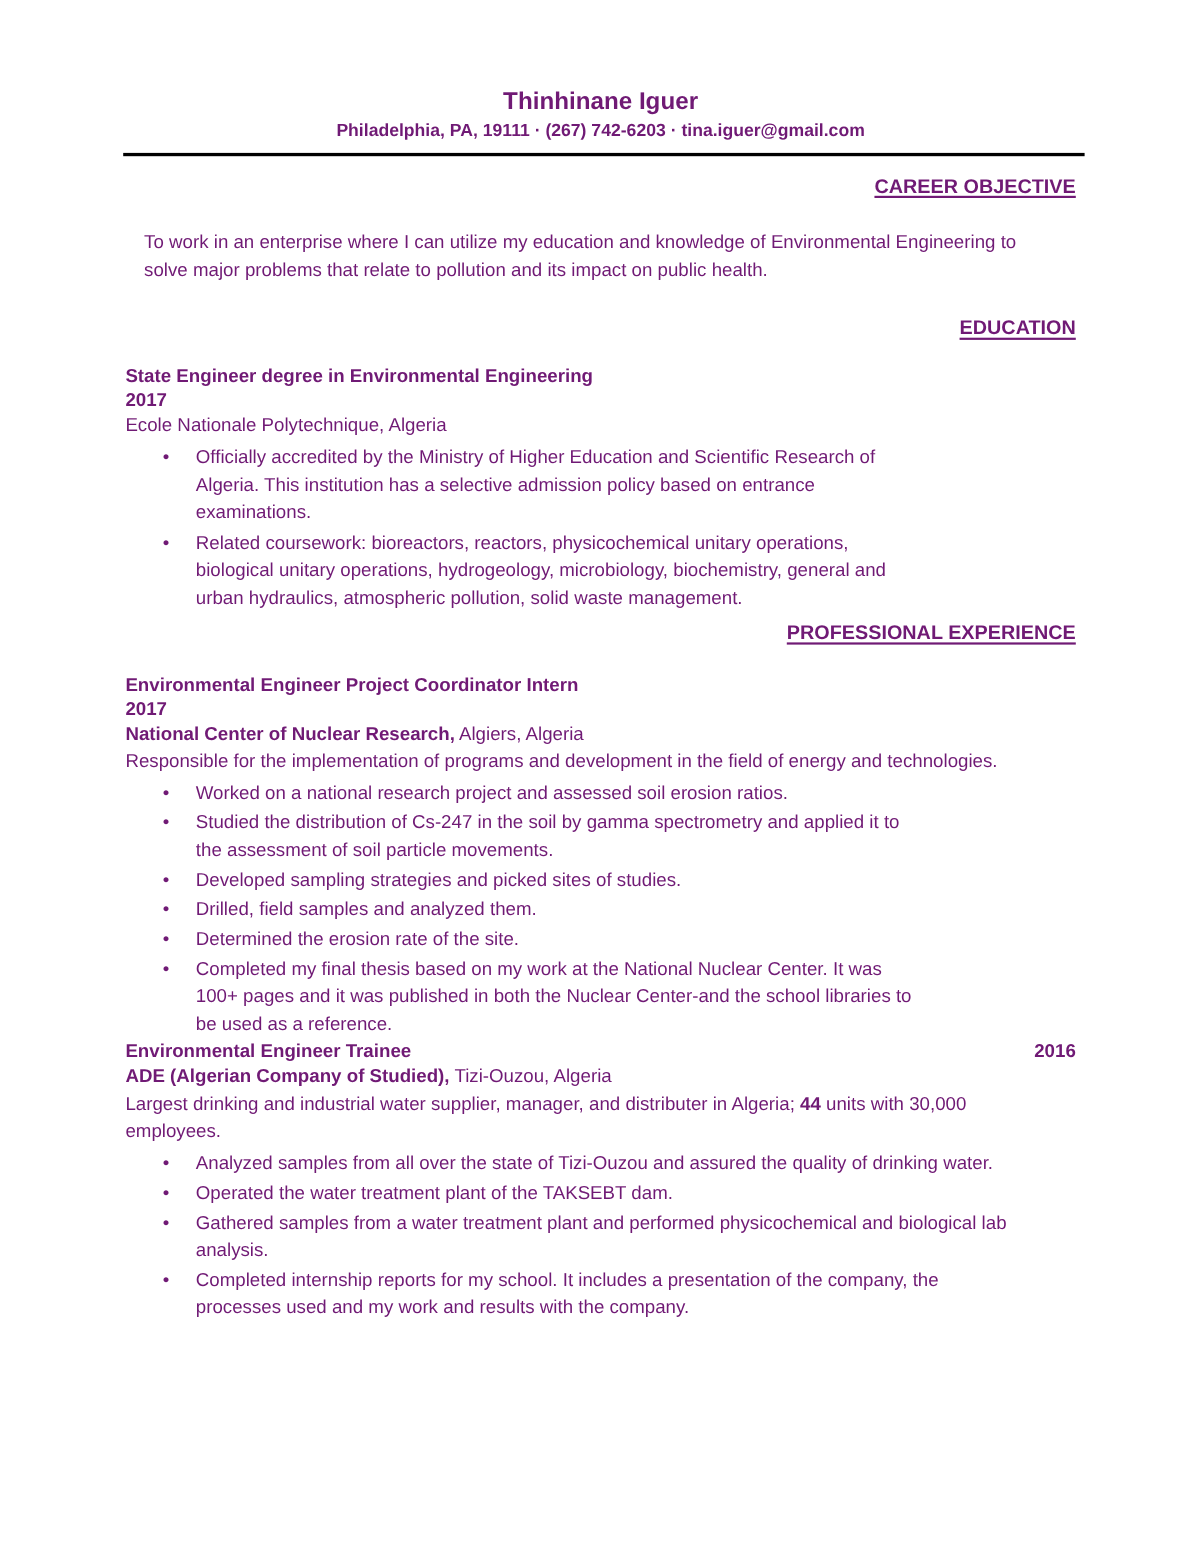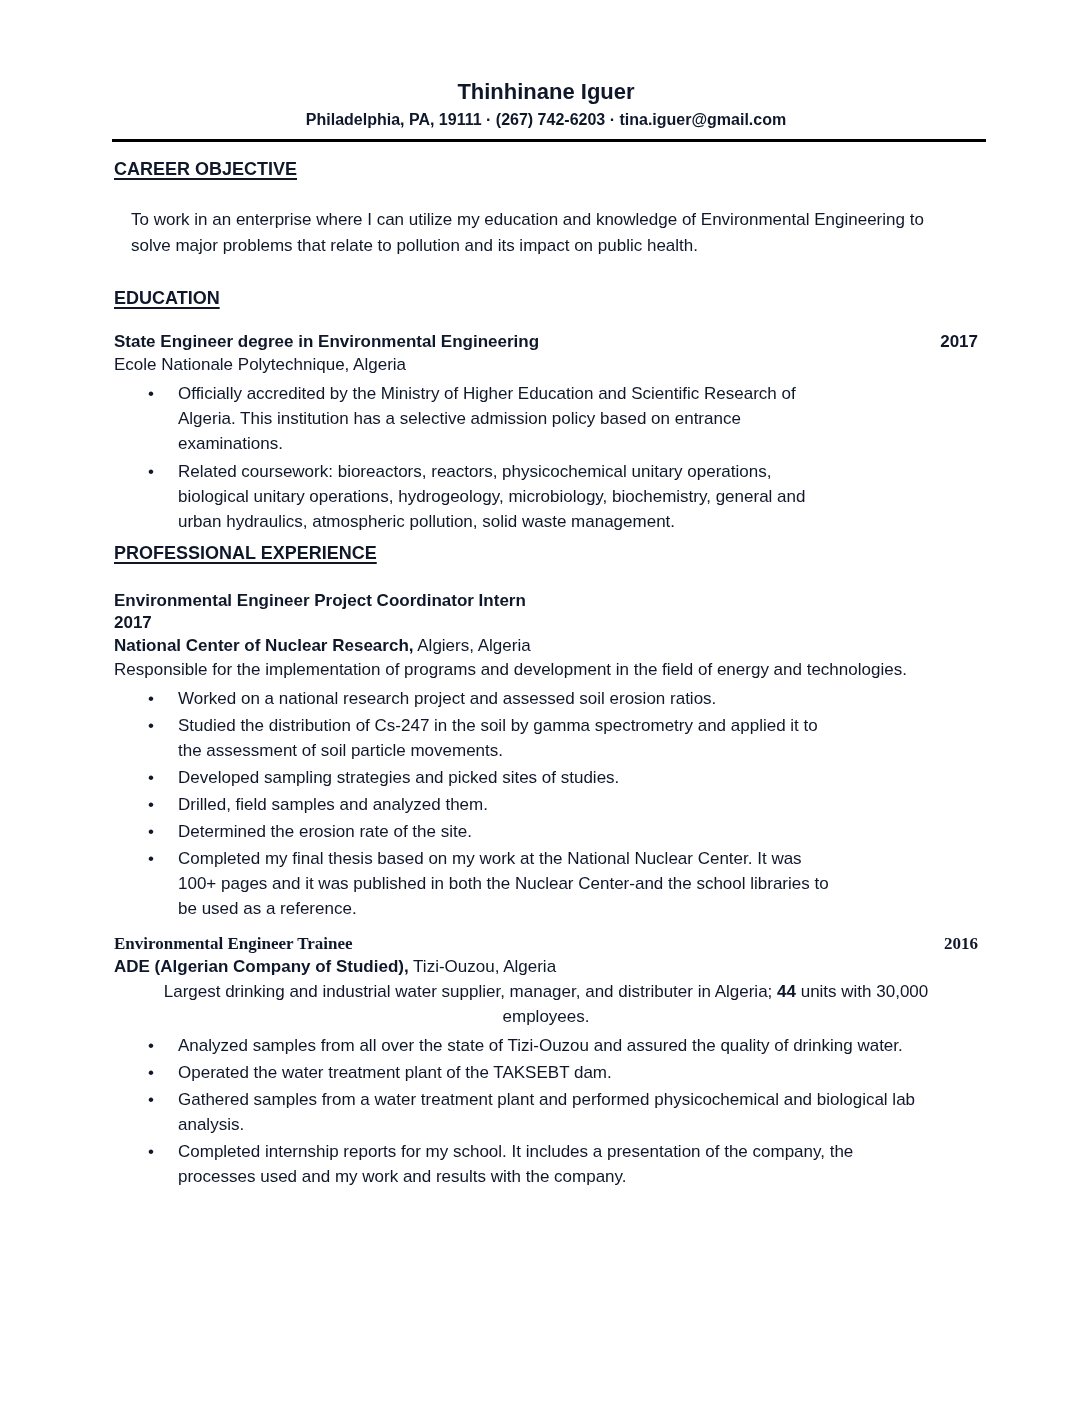--- a/index.html
+++ b/index.html
@@ -8,21 +8,21 @@
     background: #ffffff;
   }
   .page {
     position: relative;
     width: 1088px;
     height: 1408px;
     box-sizing: border-box;
     background: #ffffff;
     padding: 80px 110px 0 114px;
     font-family: "Liberation Sans", sans-serif;
-    color: #0f172a;
+    color: #701a75;
     font-size: 17px;
     overflow: hidden;
   }
   .name {
     font-size: 22px;
     font-weight: 700;
     text-align: center;
     line-height: 24px;
     margin: 0;
   }
@@ -34,57 +34,56 @@
     margin: 6px 0 0 0;
   }
   .header-rule {
     border: 0;
     border-top: 3px solid #000000;
     margin: 9px -8px 0 -2px;
   }
   .section-title {
     font-size: 18px;
     font-weight: 700;
-    text-align: left;
+    text-align: right;
     text-decoration: underline;
     text-decoration-thickness: 2px;
     text-underline-offset: 3px;
     line-height: 22px;
     margin: 0;
   }
   .title-career { margin-top: 16px; }
   .title-education { margin-top: 28px; }
   .title-experience { margin-top: 8px; }
   .preline { white-space: pre-line; }
   .objective-text {
     margin: 27px 0 0 17px;
     line-height: 26px;
   }
   .entry-head {
     display: flex;
     justify-content: space-between;
     font-weight: 700;
     line-height: 22px;
   }
-  .edu-head { margin-top: 22px; }
+  .edu-head { margin-top: 22px; flex-direction: column; }
   .job1-head { margin-top: 26px; flex-direction: column; }
-  .job2-head { margin-top: 12px; font-family: Liberation Serif, serif; }
+  .job2-head { margin-top: 2px; }
   .entry-sub {
     line-height: 24px;
     margin: 0;
   }
   .entry-sub .org { font-weight: 700; }
   .entry-summary {
     line-height: 24px;
     margin: 0;
   }
   .intro-text {
     line-height: 25px;
     margin: 0;
-    text-align: center;
   }
   .intro-text .num-bold { font-weight: 700; }
   ul.bullets {
     list-style: none;
     margin: 4px 0 0 0;
     padding: 0 0 0 64px;
   }
   ul.bullets li {
     position: relative;
     line-height: 25px;

